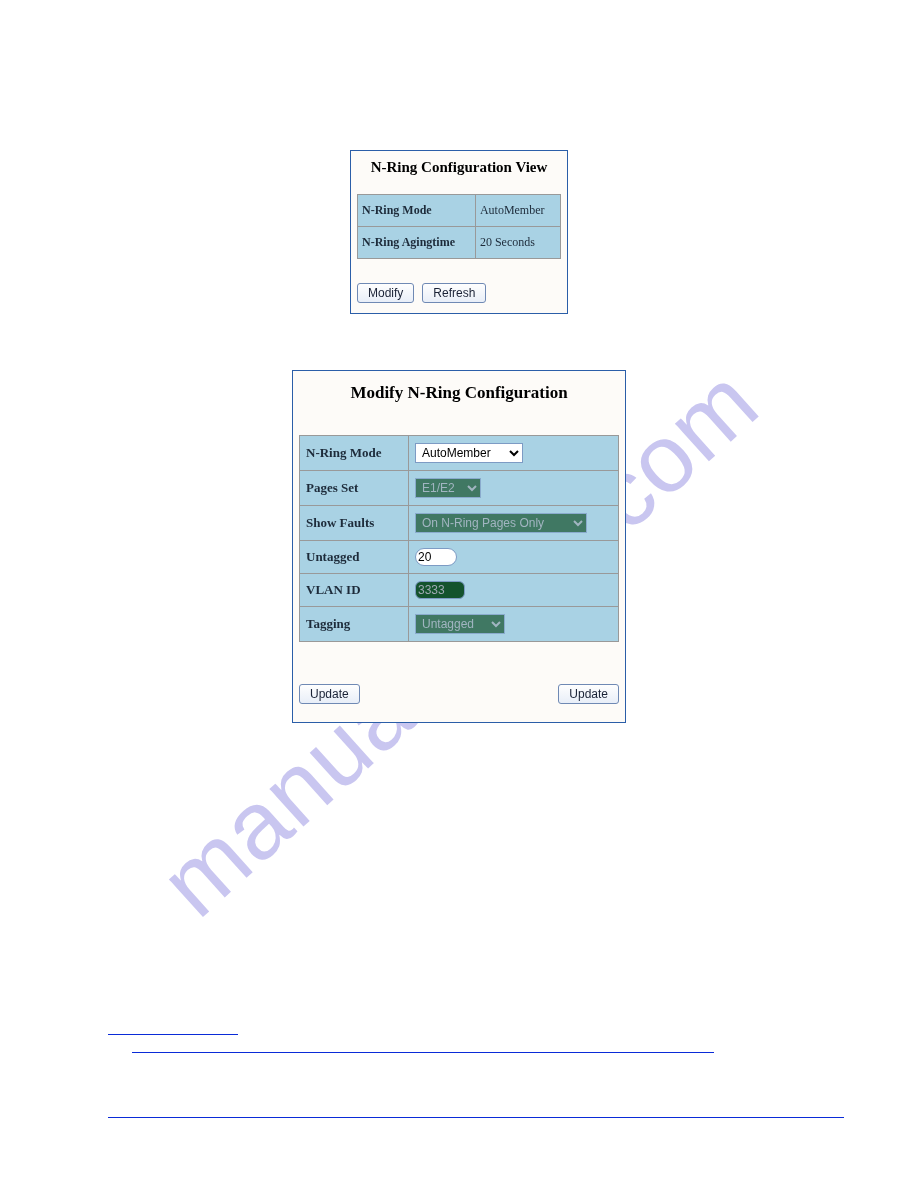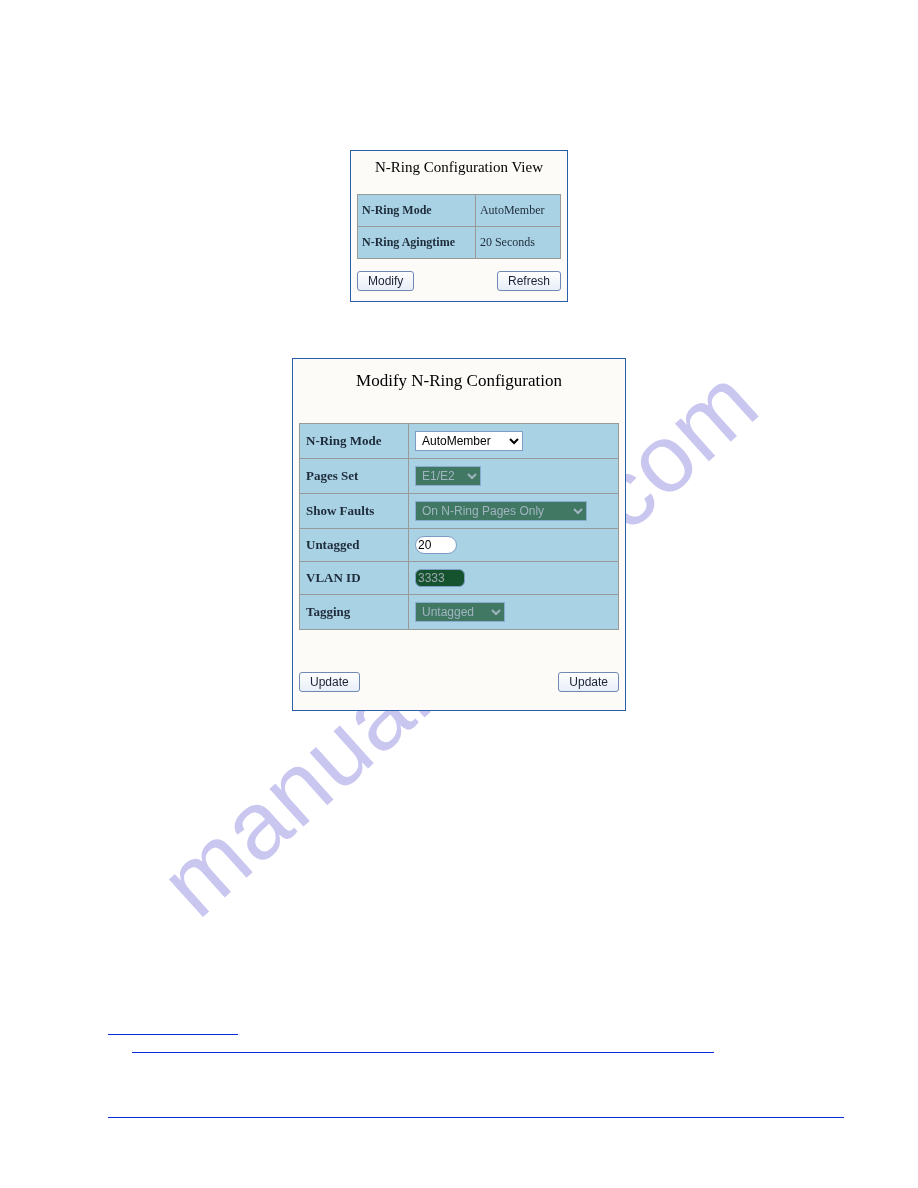--- a/index.html
+++ b/index.html
@@ -24,21 +24,21 @@
   .panel {
     background: #fdfbf8;
     border: 1px solid #2b5ea8;
     padding: 6px 6px 10px 6px;
     box-sizing: border-box;
   }
   .panel-view {
     width: 218px;
   }
   .panel-title {
-    font-weight: normal;
+    font-weight: bold;
     font-size: 15px;
     text-align: center;
     margin: 2px 0 18px 0;
     font-family: "Times New Roman", Times, serif;
   }
   table.view-tbl {
     border-collapse: collapse;
     width: 100%;
     font-size: 12px;
   }
@@ -46,24 +46,24 @@
     border: 1px solid #999;
     padding: 8px 4px;
     background: #a9d2e4;
     color: #1d2b3a;
     font-family: "Times New Roman", Times, serif;
   }
   table.view-tbl td.key {
     font-weight: bold;
   }
   .btn-row {
-    margin-top: 12px;
+    margin-top: 24px;
     display: flex;
     gap: 8px;
-    justify-content: space-between;
+    justify-content: flex-start;
   }
   button.win {
     font-family: Tahoma, Arial, sans-serif;
     font-size: 12px;
     padding: 2px 10px;
     border: 1px solid #6f89b4;
     border-radius: 3px;
     background: linear-gradient(#fefefe, #e8eef8);
     color: #1a2236;
     cursor: pointer;

